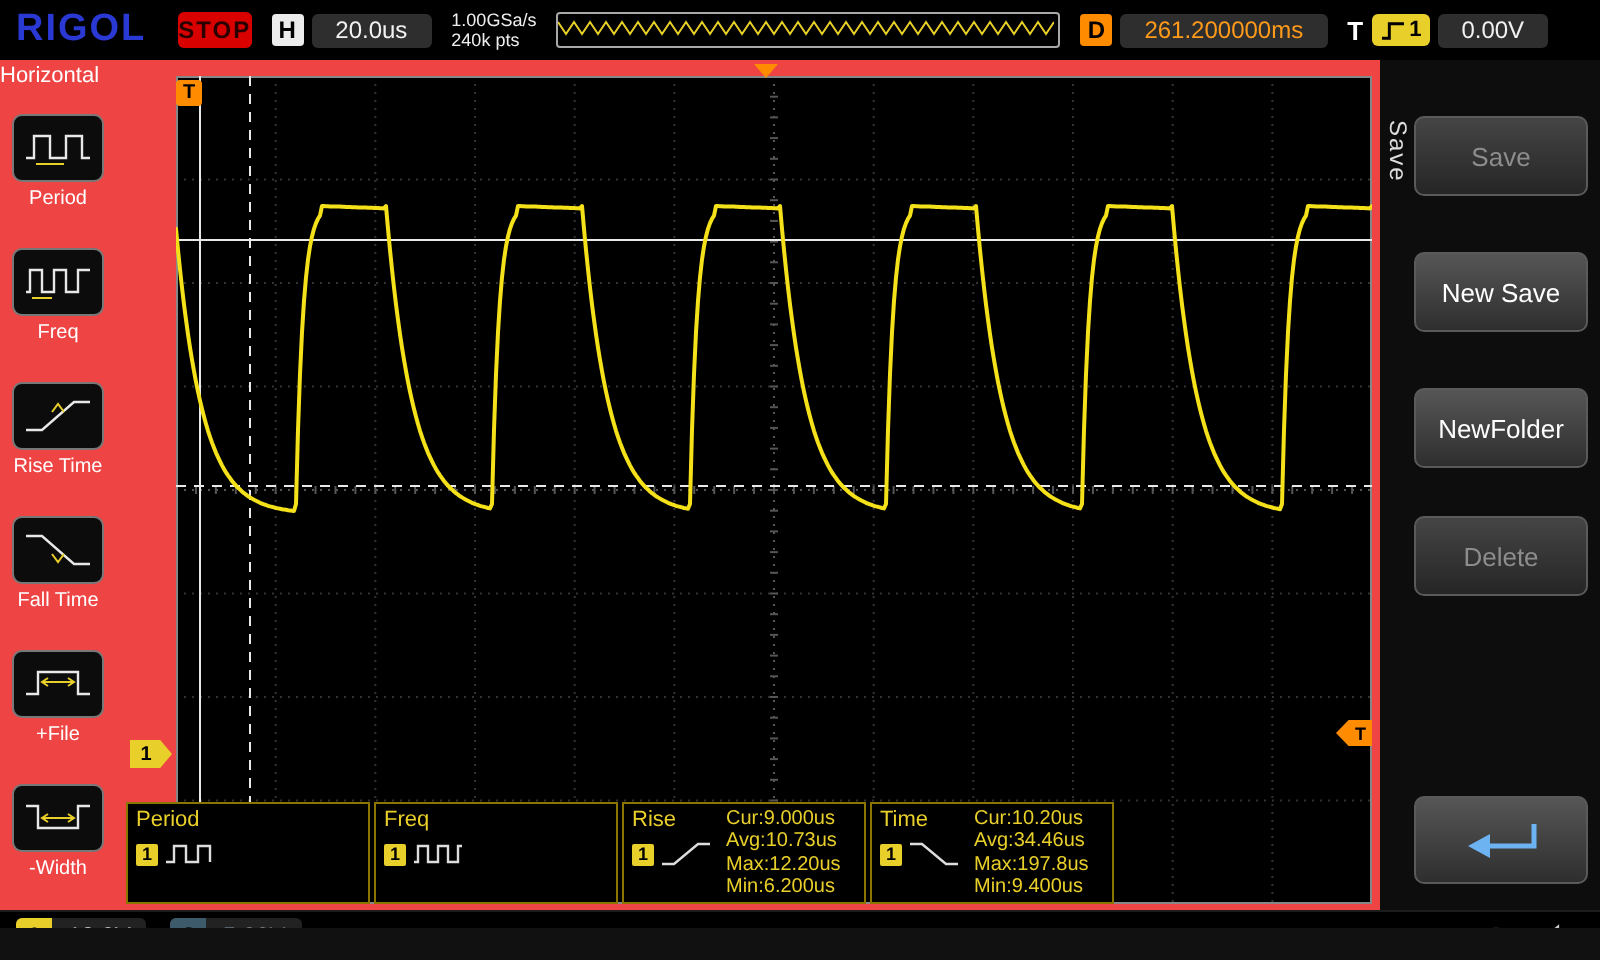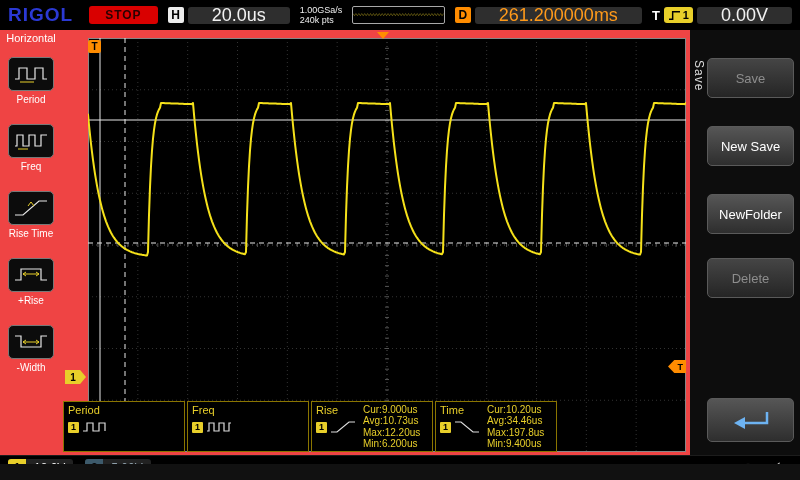--- a/index.html
+++ b/index.html
@@ -3,40 +3,40 @@
 <meta charset="utf-8">
 <style>
   html,body{margin:0;padding:0;background:#111}
   #stage{position:relative;width:800px;height:464px;background:#ef4444;overflow:hidden;
          font-family:"Liberation Sans",sans-serif;color:#fff}
 
   
   .topbar{position:absolute;left:0;top:0;width:800px;height:30px;display:flex;align-items:center;
           gap:10px;padding:0 8px;box-sizing:border-box;background:#000}
   .logo{color:#2b39d4;font-weight:bold;font-size:19px;letter-spacing:1px}
-  .stop{background:#d90000;color:#2a0000;font-weight:bold;font-size:12px;padding:2px 16px;
+  .stop{background:#d90000;color:#2a0000;font-weight:bold;font-size:12px;padding:2px 0;
         border-radius:3px;letter-spacing:1px;margin-left:6px}
   .hgroup,.dgroup,.tgroup{display:flex;align-items:center;gap:4px}
   .badge{display:inline-flex;align-items:center;justify-content:center;width:16px;height:16px;
          border-radius:2px;font-weight:bold;font-size:12px;flex:0 0 auto}
   .badge.white{background:#ececec;color:#000}
   .badge.orange{background:#ff8c00;color:#000}
-  .pill{background:#2e2e2e;border-radius:3px;padding:0 24px;font-size:18px;height:17px;
+  .pill{background:#2e2e2e;border-radius:3px;padding:0 12px;font-size:12px;height:17px;
         display:inline-flex;align-items:center;color:#f2f2f2}
   .pill.orange{color:#ff9a1a;font-weight:normal}
   .samp{display:flex;flex-direction:column;font-size:9px;line-height:10px;color:#eee}
   .preview{width:250px;height:16px;border:1px solid #a8a8a8;border-radius:2px;background:#000;
            display:flex;align-items:center;overflow:hidden}
   .tbadge{background:#e8cf2a;border-radius:3px;height:16px;display:inline-flex;align-items:center;
           gap:2px;padding:0 4px;color:#000;font-weight:bold;font-size:11px}
   .tlabel{font-weight:bold;font-size:13px;color:#fff}
 
   
   .sidebar{position:absolute;left:0;top:30px;width:62px;height:425px;display:flex;
-           flex-direction:column;align-items:center;padding-top:2px;box-sizing:border-box}
+           flex-direction:column;align-items:flex-start;padding-top:2px;box-sizing:border-box}
   .side-title{font-size:11px;color:#fff;height:15px}
   .menu-item{width:58px;height:67px;display:flex;flex-direction:column;align-items:center;
              justify-content:center;gap:3px;cursor:pointer}
   .icon-box{width:44px;height:32px;border:1px solid #787878;border-radius:5px;background:#0c0c0c;
             display:flex;align-items:center;justify-content:center}
   .menu-label{font-size:10px;color:#fff;white-space:nowrap}
 
   
   .scope{position:absolute;left:62px;top:30px;width:628px;height:425px}
   #plot{position:absolute;left:26px;top:8px;background:#000}
@@ -153,31 +153,40 @@
     <div class="menu-item">
       <span class="icon-box">
         <svg width="36" height="22" viewBox="0 0 36 22">
           <polyline points="2,18 10,18 26,4 34,4" fill="none" stroke="#e8e8e8" stroke-width="1.2"></polyline>
           <polyline points="15,9 18,5 21,9" fill="none" stroke="#e8cf2a" stroke-width="1"></polyline>
         </svg>
       </span>
       <span class="menu-label">Rise Time</span>
     </div>
 
+    <div class="menu-item">
+      <span class="icon-box">
+        <svg width="36" height="22" viewBox="0 0 36 22">
+          <polyline points="2,4 10,4 26,18 34,18" fill="none" stroke="#e8e8e8" stroke-width="1.2"></polyline>
+          <polyline points="15,13 18,17 21,13" fill="none" stroke="#e8cf2a" stroke-width="1"></polyline>
+        </svg>
+      </span>
+      <span class="menu-label">Fall Time</span>
+    </div>
 
     <div class="menu-item">
       <span class="icon-box">
         <svg width="36" height="22" viewBox="0 0 36 22">
           <polyline points="2,16 8,16 8,5 28,5 28,16 34,16" fill="none" stroke="#e8e8e8" stroke-width="1.2"></polyline>
           <line x1="10" y1="10" x2="26" y2="10" stroke="#e8cf2a" stroke-width="1"></line>
           <polyline points="13,8 10,10 13,12" fill="none" stroke="#e8cf2a" stroke-width="1"></polyline>
           <polyline points="23,8 26,10 23,12" fill="none" stroke="#e8cf2a" stroke-width="1"></polyline>
         </svg>
       </span>
-      <span class="menu-label">+Rise</span>
+      <span class="menu-label">+File</span>
     </div>
 
     <div class="menu-item">
       <span class="icon-box">
         <svg width="36" height="22" viewBox="0 0 36 22">
           <polyline points="2,5 8,5 8,16 28,16 28,5 34,5" fill="none" stroke="#e8e8e8" stroke-width="1.2"></polyline>
           <line x1="10" y1="11" x2="26" y2="11" stroke="#e8cf2a" stroke-width="1"></line>
           <polyline points="13,9 10,11 13,13" fill="none" stroke="#e8cf2a" stroke-width="1"></polyline>
           <polyline points="23,9 26,11 23,13" fill="none" stroke="#e8cf2a" stroke-width="1"></polyline>
         </svg>

